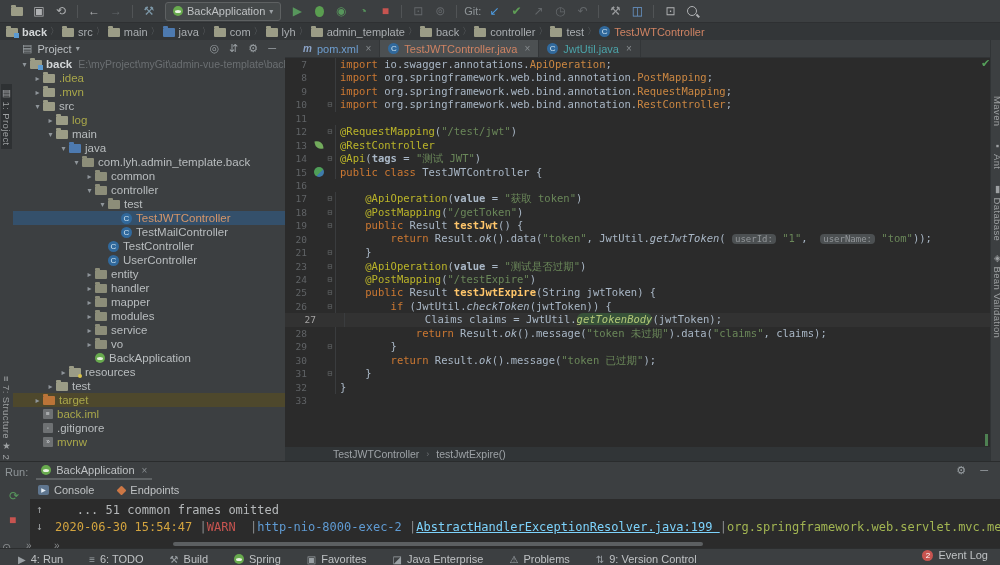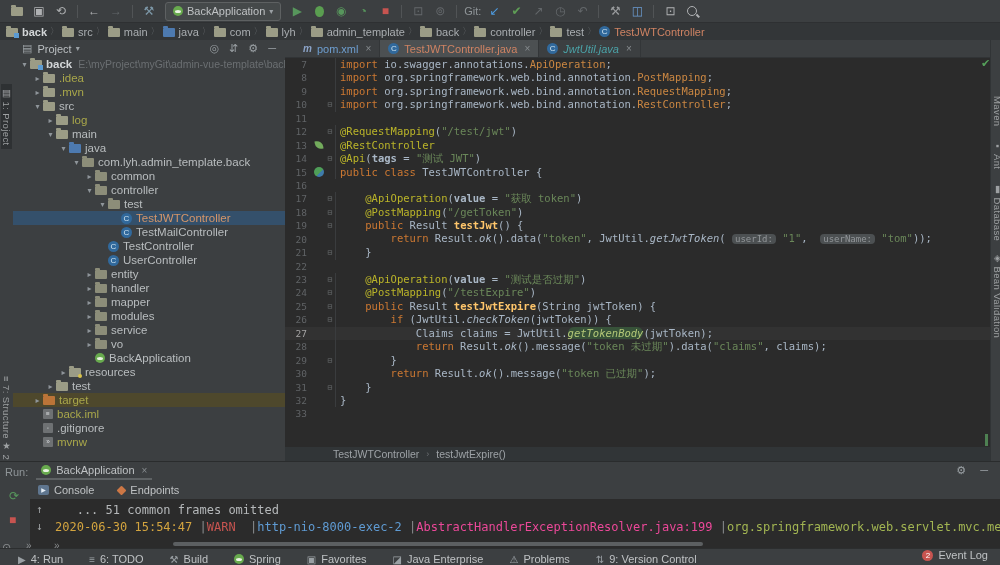--- a/index.html
+++ b/index.html
@@ -75,21 +75,21 @@
   
   #editor{position:absolute;top:40px;left:285px;width:705px;height:421px;background:#2b2b2b;}
   #tabs{height:17px;background:#3c3f41;border-bottom:1px solid #313436;display:flex;padding-left:10px;font-size:11px;}
   .tab{display:flex;align-items:center;gap:5px;padding:0 8px;border-right:1px solid #333638;cursor:default;}
   .tab.act{background:#4c5052;}
   .tclose{color:#868b8e;font-size:10px;margin-left:2px;}
   #codewrap{position:absolute;top:18px;left:0;right:0;bottom:14px;overflow:hidden;}
   .ln{height:13.45px;line-height:13.45px;display:flex;align-items:center;font-family:"DejaVu Sans Mono",monospace;font-size:10.5px;white-space:pre;}
   .ln.cur{background:#323232;}
   .ln .num{width:22px;flex:0 0 22px;text-align:right;padding-right:5px;color:#606366;font-size:9.5px;font-family:"DejaVu Sans Mono",monospace;}
-  .ln.cur .num{color:#a4a3a3;}
+  .ln.cur .num{color:#a4a3a3;padding-left:9px;}
   .ln .gico{width:13px;flex:0 0 13px;display:flex;align-items:center;justify-content:center;}
   .ln .gfold{width:10px;flex:0 0 10px;color:#6a6e70;font-size:8px;text-align:center;}
   .ln .ct{flex:1;border-left:1px solid #3a3c3e;padding-left:4px;overflow:hidden;}
   .k{color:#cc7832;}
   .p{color:#a9b7c6;}
   .pb{color:#a9b7c6;font-weight:bold;}
   .a{color:#bbb529;}
   .A{color:#cb8742;}
   .s{color:#6a8759;}
   .m{color:#ffc66b;font-weight:bold;}
@@ -109,21 +109,21 @@
   #runtabs{position:absolute;top:19px;left:36px;height:18px;display:flex;gap:20px;font-size:11px;}
   .ctab{display:flex;align-items:center;gap:5px;color:#bfc2c4;padding:0 2px;height:100%;}
   .ctab.act{border-bottom:2px solid #7d8082;}
   #runleft{position:absolute;left:0;top:19px;width:30px;bottom:0;}
   #runleft .rli{position:absolute;left:9px;font-size:12px;}
   #console{position:absolute;left:30px;right:0;top:37px;bottom:0;background:#2b2b2b;overflow:hidden;
            font-family:"DejaVu Sans Mono",monospace;font-size:12px;}
   .conarrow{position:absolute;left:6px;color:#9da0a2;font-size:11px;}
   .cline{position:absolute;left:25px;white-space:pre;}
   .dim{color:#b5b8ba;} .ts{color:#d3a43f;} .warn{color:#c75450;text-align:center;} .thr{color:#5f9bd3;}
-  .loc{color:#ec4899;} .pkg{color:#a2b552;} .pipe{color:#8a8d8f;}
+  .loc{color:#7dd3fc;text-decoration:underline;} .pkg{color:#a2b552;} .pipe{color:#8a8d8f;}
   #hscroll{position:absolute;top:542px;left:173px;width:530px;height:4px;background:#5c5f61;border-radius:2px;}
   .cornerico{position:absolute;color:#8a8d8f;}
   
   #bottombar{position:absolute;top:548px;left:0;right:0;height:20px;background:#3c3f41;border-top:1px solid #2c2e2f;
              display:flex;align-items:center;padding-left:18px;font-size:11px;color:#bfc2c4;gap:0;}
   .bbitem{display:flex;align-items:center;gap:5px;margin-right:26px;white-space:nowrap;}
   .bbico{color:#9aa0a4;font-size:10px;}
   #eventlog{position:absolute;right:12px;top:549px;display:flex;align-items:center;gap:5px;font-size:11px;color:#bfc2c4;}
   #evbadge{width:11px;height:11px;border-radius:50%;background:#c75450;color:#fff;font-size:8px;line-height:11px;text-align:center;}
 </style>
@@ -402,41 +402,40 @@
           <span style="color: rgb(110, 159, 209);">pom.xml</span>
           <span class="tclose">×</span>
         </div>
         <div class="tab act">
           <span class="ic-class">C</span>
           <span style="color: rgb(207, 131, 99);">TestJWTController.java</span>
           <span class="tclose">×</span>
         </div>
         <div class="tab">
           <span class="ic-class">C</span>
-          <span style="color: rgb(75, 163, 168); font-style: italic;">JwtUtil.java</span>
+          <span style="color: rgb(75, 163, 168);">JwtUtil.java</span>
           <span class="tclose">×</span>
         </div>
       </div>
     <div id="codewrap">
         <div class="ln"><span class="num">7</span><span class="gico"></span><span class="gfold"></span><span class="ct"><span class="k">import</span><span class="p"> io.swagger.annotations.</span><span class="A">ApiOperation</span><span class="p">;</span></span></div>
         <div class="ln"><span class="num">8</span><span class="gico"></span><span class="gfold"></span><span class="ct"><span class="k">import</span><span class="p"> org.springframework.web.bind.annotation.</span><span class="A">PostMapping</span><span class="p">;</span></span></div>
         <div class="ln"><span class="num">9</span><span class="gico"></span><span class="gfold"></span><span class="ct"><span class="k">import</span><span class="p"> org.springframework.web.bind.annotation.</span><span class="A">RequestMapping</span><span class="p">;</span></span></div>
         <div class="ln"><span class="num">10</span><span class="gico"></span><span class="gfold">⊟</span><span class="ct"><span class="k">import</span><span class="p"> org.springframework.web.bind.annotation.</span><span class="A">RestController</span><span class="p">;</span></span></div>
         <div class="ln"><span class="num">11</span><span class="gico"></span><span class="gfold"></span><span class="ct"></span></div>
         <div class="ln"><span class="num">12</span><span class="gico"></span><span class="gfold">⊟</span><span class="ct"><span class="a">@RequestMapping</span><span class="p">(</span><span class="s">"/test/jwt"</span><span class="p">)</span></span></div>
         <div class="ln"><span class="num">13</span><span class="gico"><span class="ic-leaf"></span></span><span class="gfold"></span><span class="ct"><span class="a">@RestController</span></span></div>
         <div class="ln"><span class="num">14</span><span class="gico"></span><span class="gfold">⊟</span><span class="ct"><span class="a">@Api</span><span class="p">(</span><span class="pb">tags</span><span class="p"> = </span><span class="s">"测试 JWT"</span><span class="p">)</span></span></div>
         <div class="ln"><span class="num">15</span><span class="gico"><span class="ic-runclass"></span></span><span class="gfold"></span><span class="ct"><span class="k">public class</span><span class="p"> TestJWTController {</span></span></div>
         <div class="ln"><span class="num">16</span><span class="gico"></span><span class="gfold"></span><span class="ct"></span></div>
         <div class="ln"><span class="num">17</span><span class="gico"></span><span class="gfold">⊟</span><span class="ct"><span class="p">    </span><span class="a">@ApiOperation</span><span class="p">(</span><span class="pb">value</span><span class="p"> = </span><span class="s">"获取 token"</span><span class="p">)</span></span></div>
         <div class="ln"><span class="num">18</span><span class="gico"></span><span class="gfold">⊟</span><span class="ct"><span class="p">    </span><span class="a">@PostMapping</span><span class="p">(</span><span class="s">"/getToken"</span><span class="p">)</span></span></div>
         <div class="ln"><span class="num">19</span><span class="gico"></span><span class="gfold">⊟</span><span class="ct"><span class="p">    </span><span class="k">public</span><span class="p"> Result </span><span class="m">testJwt</span><span class="p">() {</span></span></div>
         <div class="ln"><span class="num">20</span><span class="gico"></span><span class="gfold"></span><span class="ct"><span class="p">        </span><span class="k">return</span><span class="p"> Result.</span><span class="i">ok</span><span class="p">().data(</span><span class="s">"token"</span><span class="p">, JwtUtil.</span><span class="i">getJwtToken</span><span class="p">( </span><span class="hint">userId:</span><span class="p"> </span><span class="s">"1"</span><span class="p">,  </span><span class="hint">userName:</span><span class="p"> </span><span class="s">"tom"</span><span class="p">));</span></span></div>
         <div class="ln"><span class="num">21</span><span class="gico"></span><span class="gfold">⊟</span><span class="ct"><span class="p">    }</span></span></div>
-        <div class="ln"><span class="num">22</span><span class="gico"></span><span class="gfold"></span><span class="ct"></span></div>
         <div class="ln"><span class="num">23</span><span class="gico"></span><span class="gfold">⊟</span><span class="ct"><span class="p">    </span><span class="a">@ApiOperation</span><span class="p">(</span><span class="pb">value</span><span class="p"> = </span><span class="s">"测试是否过期"</span><span class="p">)</span></span></div>
         <div class="ln"><span class="num">24</span><span class="gico"></span><span class="gfold">⊟</span><span class="ct"><span class="p">    </span><span class="a">@PostMapping</span><span class="p">(</span><span class="s">"/testExpire"</span><span class="p">)</span></span></div>
         <div class="ln"><span class="num">25</span><span class="gico"></span><span class="gfold">⊟</span><span class="ct"><span class="p">    </span><span class="k">public</span><span class="p"> Result </span><span class="m">testJwtExpire</span><span class="p">(String jwtToken) {</span></span></div>
         <div class="ln"><span class="num">26</span><span class="gico"></span><span class="gfold">⊟</span><span class="ct"><span class="p">        </span><span class="k">if</span><span class="p"> (JwtUtil.</span><span class="i">checkToken</span><span class="p">(jwtToken)) {</span></span></div>
         <div class="ln cur"><span class="num">27</span><span class="gico"></span><span class="gfold"></span><span class="ct"><span class="p">            Claims claims = JwtUtil.</span><span class="hl">getTokenBody</span><span class="p">(jwtToken);</span></span></div>
         <div class="ln"><span class="num">28</span><span class="gico"></span><span class="gfold"></span><span class="ct"><span class="p">            </span><span class="k">return</span><span class="p"> Result.</span><span class="i">ok</span><span class="p">().message(</span><span class="s">"token 未过期"</span><span class="p">).data(</span><span class="s">"claims"</span><span class="p">, claims);</span></span></div>
         <div class="ln"><span class="num">29</span><span class="gico"></span><span class="gfold">⊟</span><span class="ct"><span class="p">        }</span></span></div>
         <div class="ln"><span class="num">30</span><span class="gico"></span><span class="gfold"></span><span class="ct"><span class="p">        </span><span class="k">return</span><span class="p"> Result.</span><span class="i">ok</span><span class="p">().message(</span><span class="s">"token 已过期"</span><span class="p">);</span></span></div>
         <div class="ln"><span class="num">31</span><span class="gico"></span><span class="gfold">⊟</span><span class="ct"><span class="p">    }</span></span></div>
         <div class="ln"><span class="num">32</span><span class="gico"></span><span class="gfold"></span><span class="ct"><span class="p">}</span></span></div>

